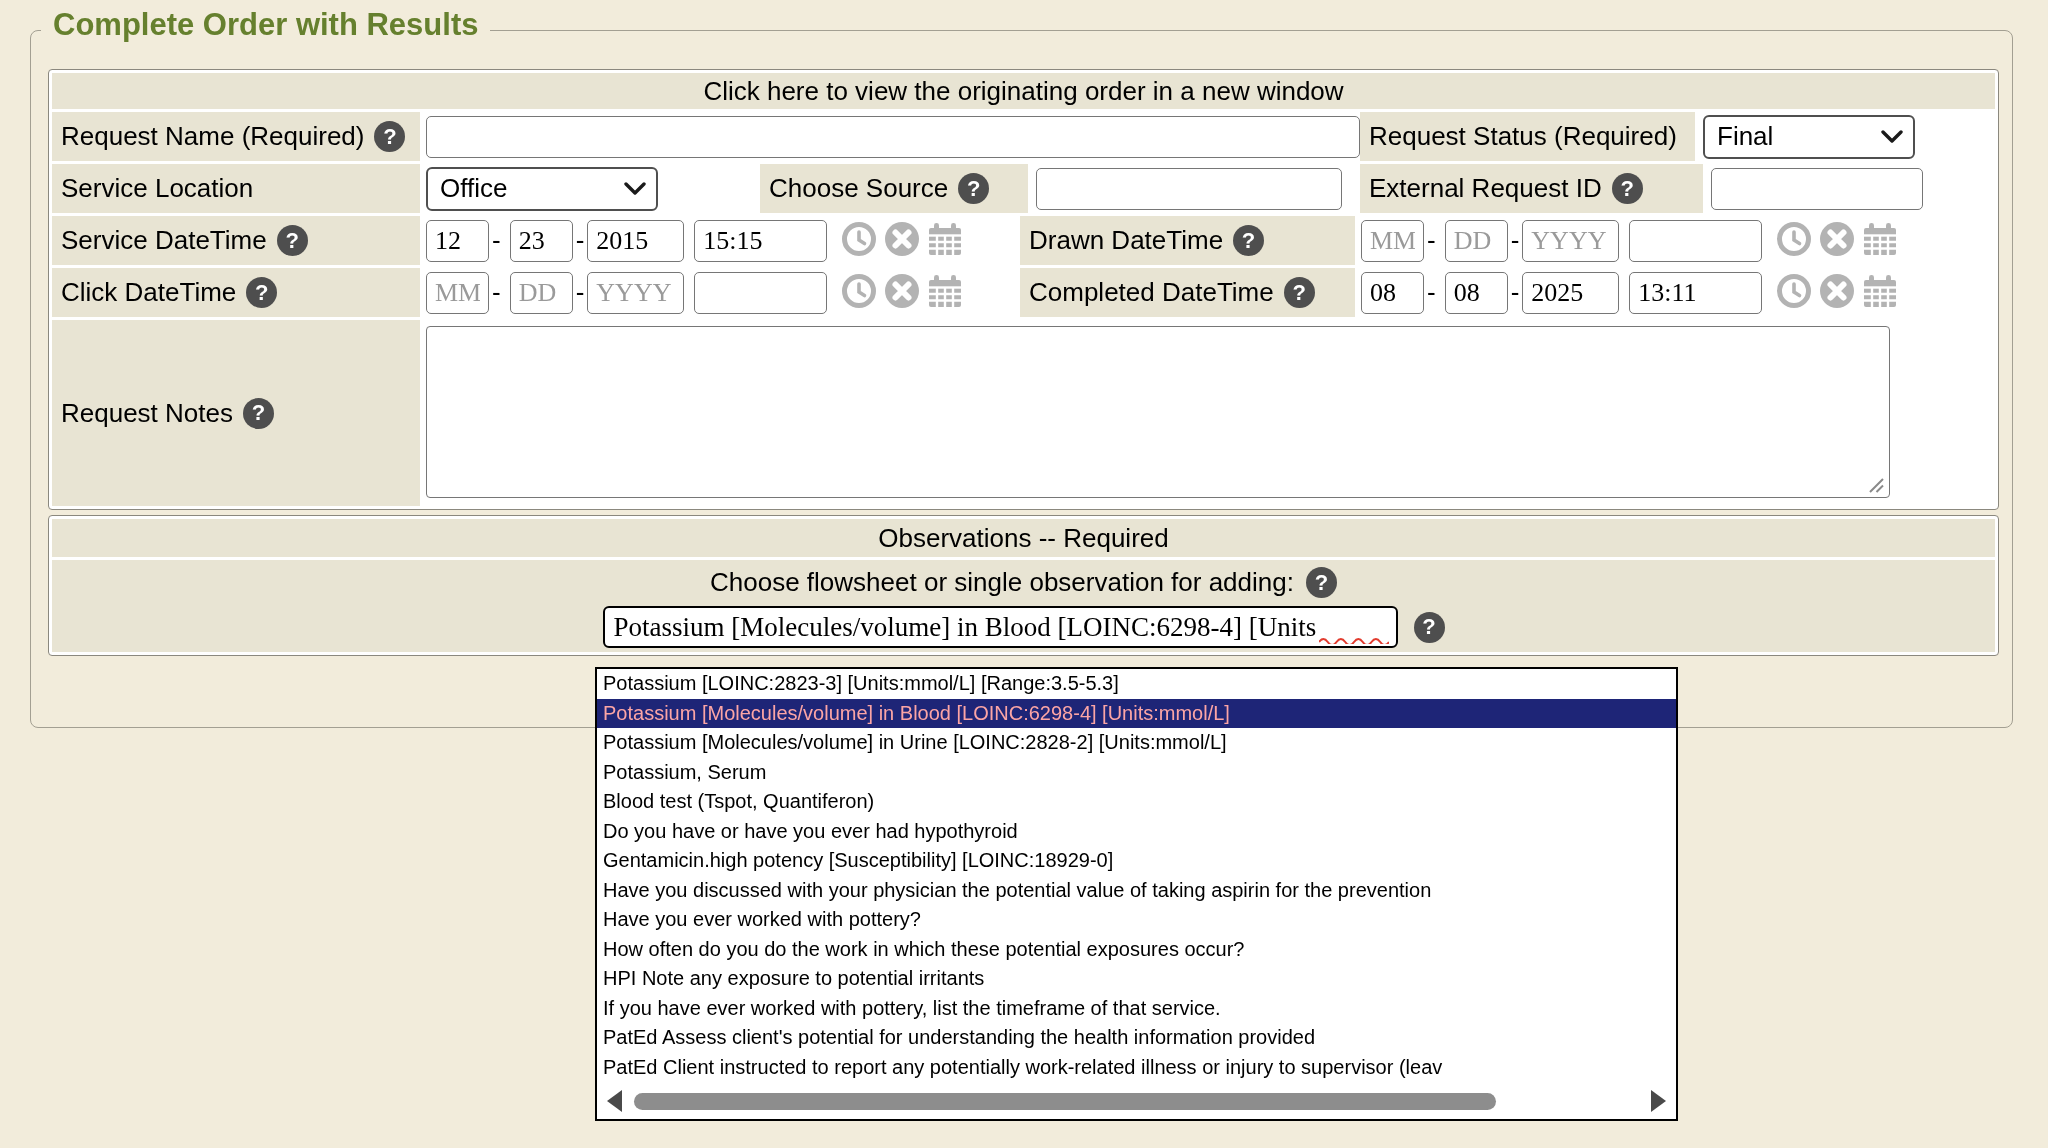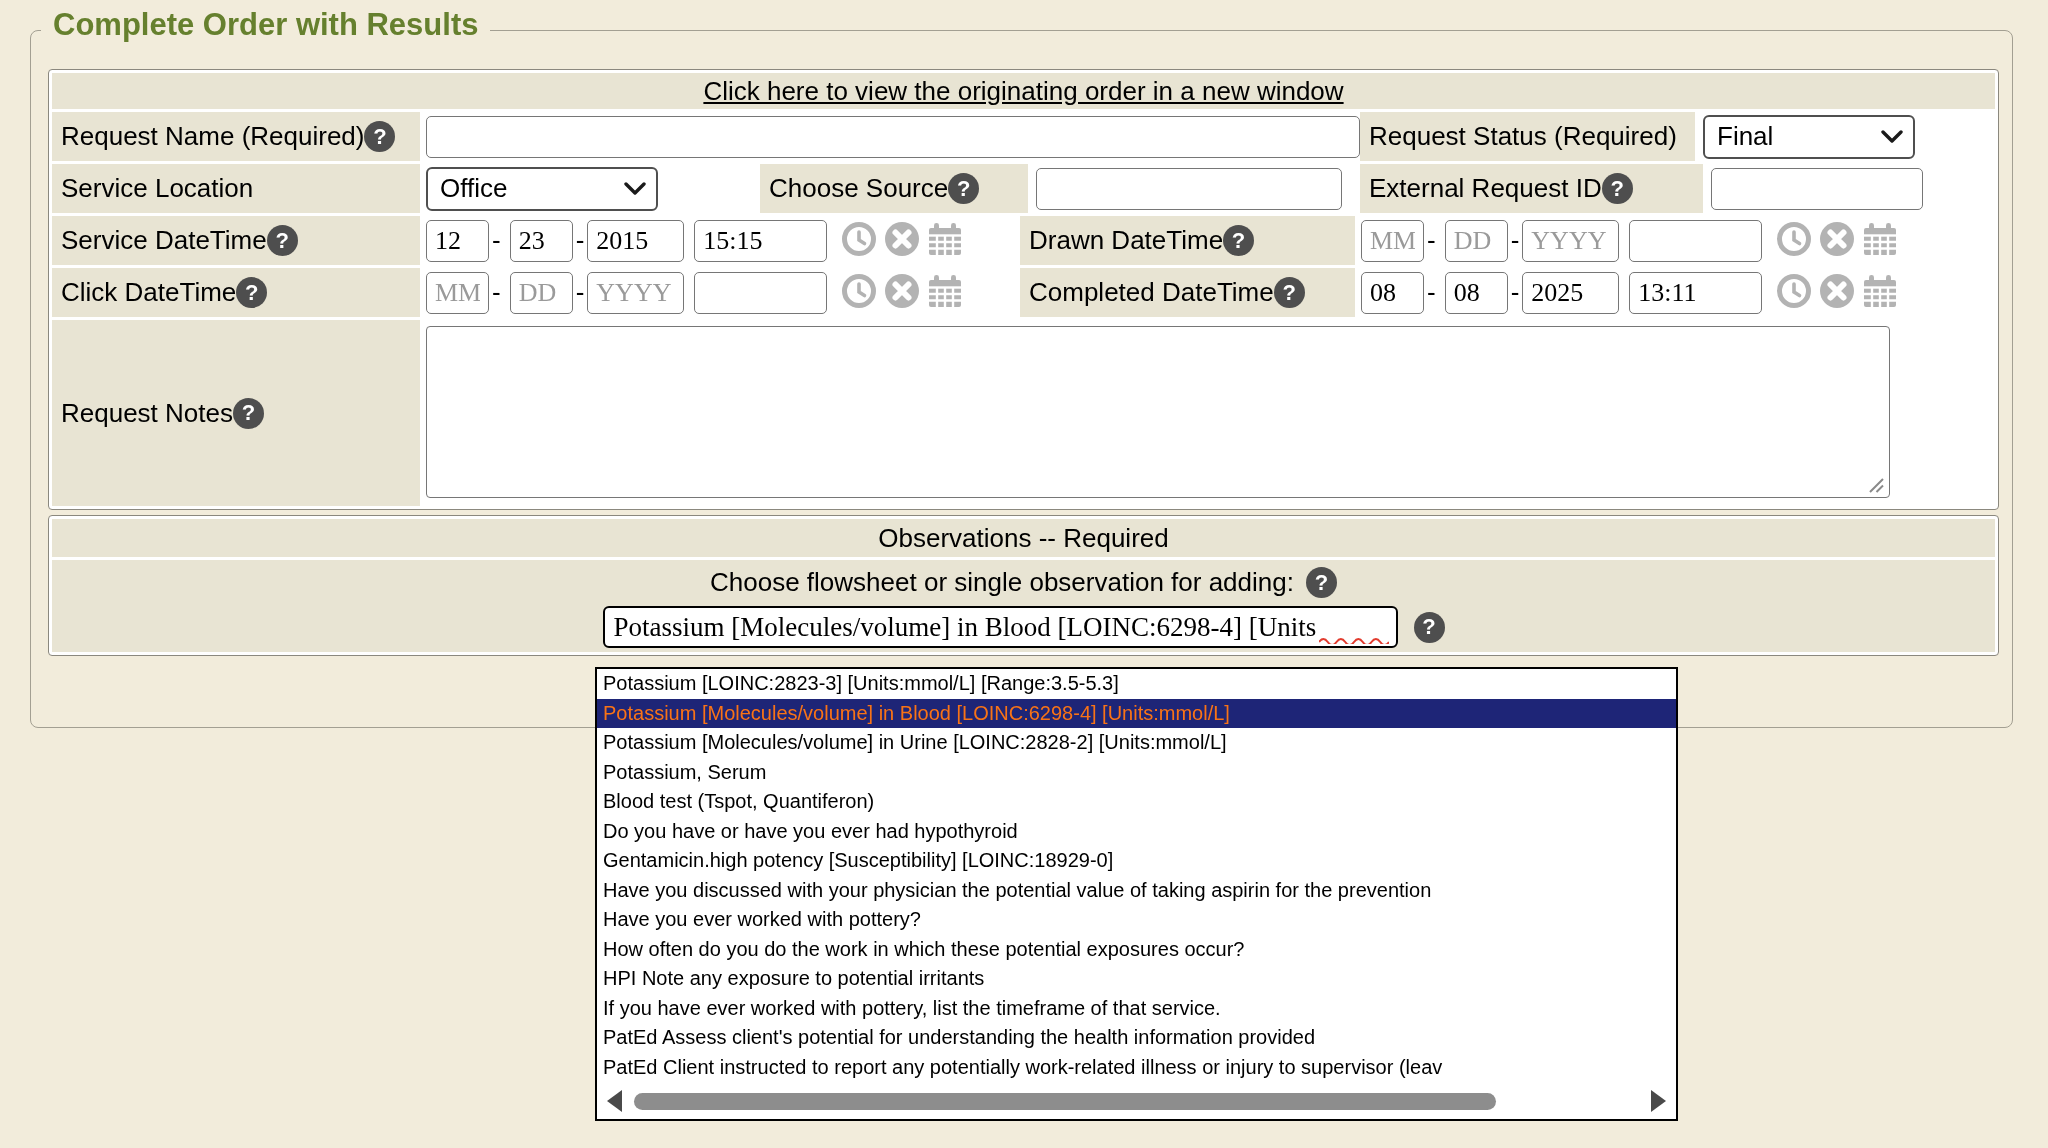--- a/index.html
+++ b/index.html
@@ -20,31 +20,31 @@
   .tbl2{top:484px}
   .r{display:flex;margin-top:3px}
   .r:first-child{margin-top:0}
   .rowlink{height:36px}
   .rowf{height:49px}
   .rownotes{height:186px}
   .rowobs-h{height:38px}
   .rowobs-b{height:92px}
 
   .cell{display:flex;align-items:center}
-  .lbl{background:var(--cell);padding-left:9px;font-size:26px;}
+  .lbl{background:var(--cell);padding-left:9px;font-size:26px;gap:10px}
   .wht{background:#fff}
 
   .c-a{width:368px}
   .c-r2-in{width:940px}.c-r2-lb{width:335px}.c-r2-sel{width:300px}
   .c-r3-loc{width:340px}.c-r3-mlb{width:268px}.c-r3-min{width:332px}.c-r3-elb{width:343px}.c-r3-ein{width:292px}
   .c-dt-l{width:600px}.c-dt-lb{width:335px}.c-dt-r{width:640px}
   .c-notes{width:1575px;align-items:flex-start}
 
   .linkbar{width:100%;background:var(--cell);display:flex;align-items:center;justify-content:center}
-  a.order-link{color:#000;font-size:26px;text-decoration:underline;cursor:pointer}
+  a.order-link{color:#000;font-size:26px;cursor:pointer}
 
   .help{width:31px;height:31px;border-radius:50%;background:var(--help);color:#fff;font-size:22px;font-weight:bold;
         display:inline-flex;align-items:center;justify-content:center;flex:none;cursor:pointer}
 
   input,textarea{font-family:Liberation Serif, serif}
   .ti{height:42px;border:1px solid var(--inbrd);border-radius:5px;font-size:26px;padding:0 8px;background:#fff;color:#000;outline:none}
   .ti::placeholder{color:#9a9a9a}
   .w936{width:936px;margin-left:6px}
   .w306{width:306px;margin-left:8px}
   .w212i{width:212px;margin-left:8px}
@@ -72,21 +72,21 @@
   .obsin-line{display:flex;align-items:center}
   .obsin-wrap{position:relative}
   .obs-input{width:795px;height:42px;border:2px solid #000;border-radius:6px;font-size:27px;padding:0 9px;background:#fff;outline:none;
              white-space:nowrap;overflow:hidden;text-overflow:clip}
   .squig{position:absolute;right:9px;bottom:4px}
   .obs-help{margin-left:16px}
 
   
   .dd{position:absolute;left:595px;top:667px;width:1083px;background:#fff;border:2px solid #000;z-index:10}
   .dd-item{height:29.5px;line-height:29.5px;font-size:20px;padding-left:6px;white-space:nowrap;overflow:hidden;cursor:pointer}
-  .dd-selected{background:var(--sel);color:#f97316}
+  .dd-selected{background:var(--sel);color:#fca5a5}
   .dd-scroll{display:flex;align-items:center;height:32px;margin-top:5px;padding:0 10px 4px 10px}
   .arrL{width:0;height:0;border-top:11px solid transparent;border-bottom:11px solid transparent;border-right:15px solid #4a4a4a;cursor:pointer;flex:none}
   .arrR{width:0;height:0;border-top:11px solid transparent;border-bottom:11px solid transparent;border-left:15px solid #4a4a4a;cursor:pointer;flex:none;margin-left:auto}
   .thumb{width:862px;height:17px;background:#8d8d8d;border-radius:9px;margin-left:12px;cursor:pointer;flex:none}
 </style>
 </head>
 <body>
 
 <div class="stage">
 

